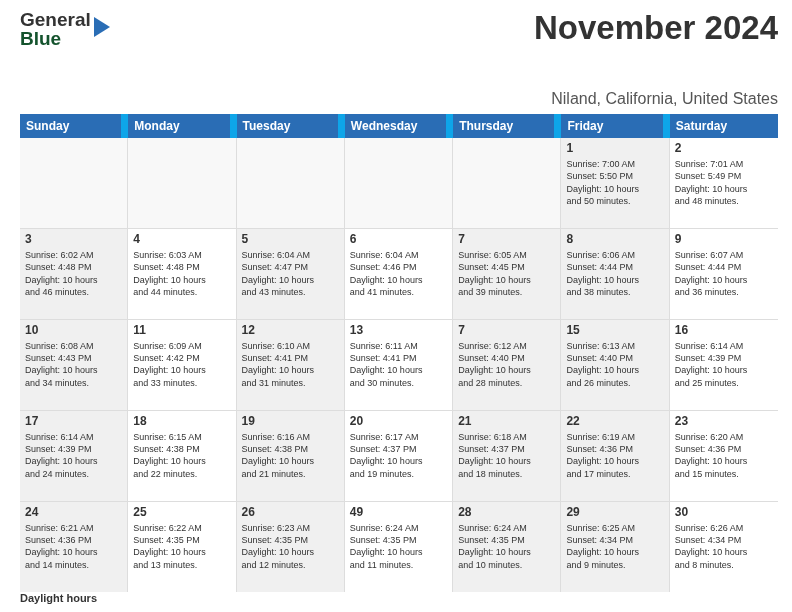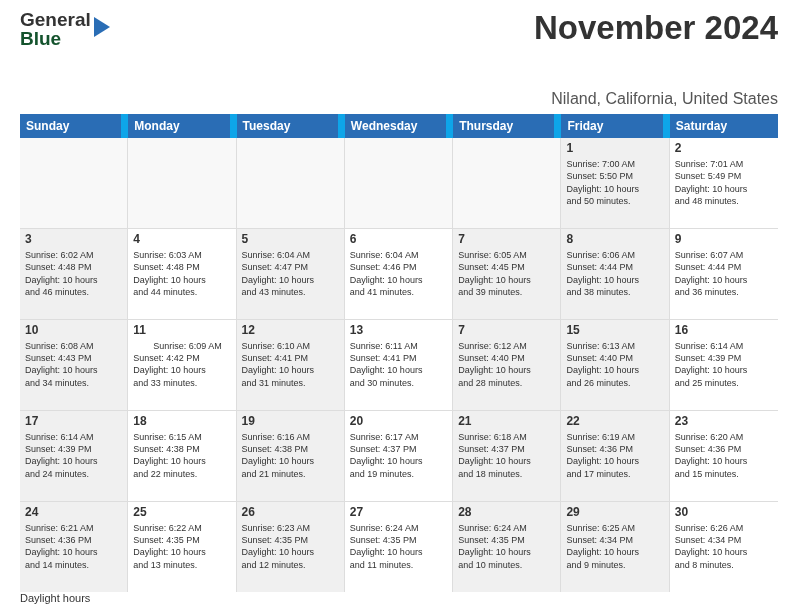--- a/index.html
+++ b/index.html
@@ -24,21 +24,21 @@
     .cal-row:last-child { border-bottom: none; }
     
     .cal-cell { border-right: 1px solid #ddd; padding: 3px 5px; font-size: 9.5px; line-height: 1.3; color: #333; background: #fff; vertical-align: top; min-height: 0; }
     .cal-cell:last-child { border-right: none; }
     .cal-cell.empty { background: #f8f8f8; }
     .cal-cell.shaded { background: #f0f0f0; }
     
     .day-num { font-size: 12px; font-weight: bold; display: block; margin-bottom: 1px; }
     .day-info { font-size: 9px; color: #333; line-height: 1.35; }
 
-    .footer { font-size: 11px; color: #333; }
+    .footer { font-size: 11px; color: #333; font-weight: bold; }
 
     .logo-wrap { display: flex; align-items: center; }
     .logo-text { display: flex; flex-direction: column; }
     .logo-general { font-size: 19px; font-weight: bold; color: #333; line-height: 1; }
     .logo-blue { font-size: 19px; font-weight: bold; color: #14532d; line-height: 1; }
     .logo-triangle { display: inline-block; width: 0; height: 0; border-top: 10px solid transparent; border-bottom: 10px solid transparent; border-left: 16px solid #2a6db5; margin-left: 3px; vertical-align: middle; margin-top: -4px; }
   </style>
 </head>
 <body>
 
@@ -111,21 +111,21 @@
           <div class="cal-cell"><span class="day-num">9</span><span class="day-info" style="white-space: pre-line;">Sunrise: 6:07 AM
 Sunset: 4:44 PM
 Daylight: 10 hours
 and 36 minutes.</span></div>
         </div>
         <div class="cal-row">
           <div class="cal-cell shaded"><span class="day-num">10</span><span class="day-info" style="white-space: pre-line;">Sunrise: 6:08 AM
 Sunset: 4:43 PM
 Daylight: 10 hours
 and 34 minutes.</span></div>
-          <div class="cal-cell"><span class="day-num">11</span><span class="day-info" style="white-space: pre-line; margin-left: 20px;">Sunrise: 6:09 AM
+          <div class="cal-cell"><span class="day-num">11</span><span class="day-info" style="white-space: pre-line;">Sunrise: 6:09 AM
 Sunset: 4:42 PM
 Daylight: 10 hours
 and 33 minutes.</span></div>
           <div class="cal-cell shaded"><span class="day-num">12</span><span class="day-info" style="white-space: pre-line;">Sunrise: 6:10 AM
 Sunset: 4:41 PM
 Daylight: 10 hours
 and 31 minutes.</span></div>
           <div class="cal-cell"><span class="day-num">13</span><span class="day-info" style="white-space: pre-line;">Sunrise: 6:11 AM
 Sunset: 4:41 PM
 Daylight: 10 hours
@@ -179,21 +179,21 @@
 Daylight: 10 hours
 and 14 minutes.</span></div>
           <div class="cal-cell"><span class="day-num">25</span><span class="day-info" style="white-space: pre-line;">Sunrise: 6:22 AM
 Sunset: 4:35 PM
 Daylight: 10 hours
 and 13 minutes.</span></div>
           <div class="cal-cell shaded"><span class="day-num">26</span><span class="day-info" style="white-space: pre-line;">Sunrise: 6:23 AM
 Sunset: 4:35 PM
 Daylight: 10 hours
 and 12 minutes.</span></div>
-          <div class="cal-cell"><span class="day-num">27</span><span class="day-info" style="white-space: pre-line;">Sunrise: 6:24 AM
+          <div class="cal-cell"><span class="day-num">49</span><span class="day-info" style="white-space: pre-line;">Sunrise: 6:24 AM
 Sunset: 4:35 PM
 Daylight: 10 hours
 and 11 minutes.</span></div>
           <div class="cal-cell shaded"><span class="day-num">28</span><span class="day-info" style="white-space: pre-line;">Sunrise: 6:24 AM
 Sunset: 4:35 PM
 Daylight: 10 hours
 and 10 minutes.</span></div>
           <div class="cal-cell shaded"><span class="day-num">29</span><span class="day-info" style="white-space: pre-line; margin-top: 47px;">Sunrise: 6:25 AM
 Sunset: 4:34 PM
 Daylight: 10 hours

